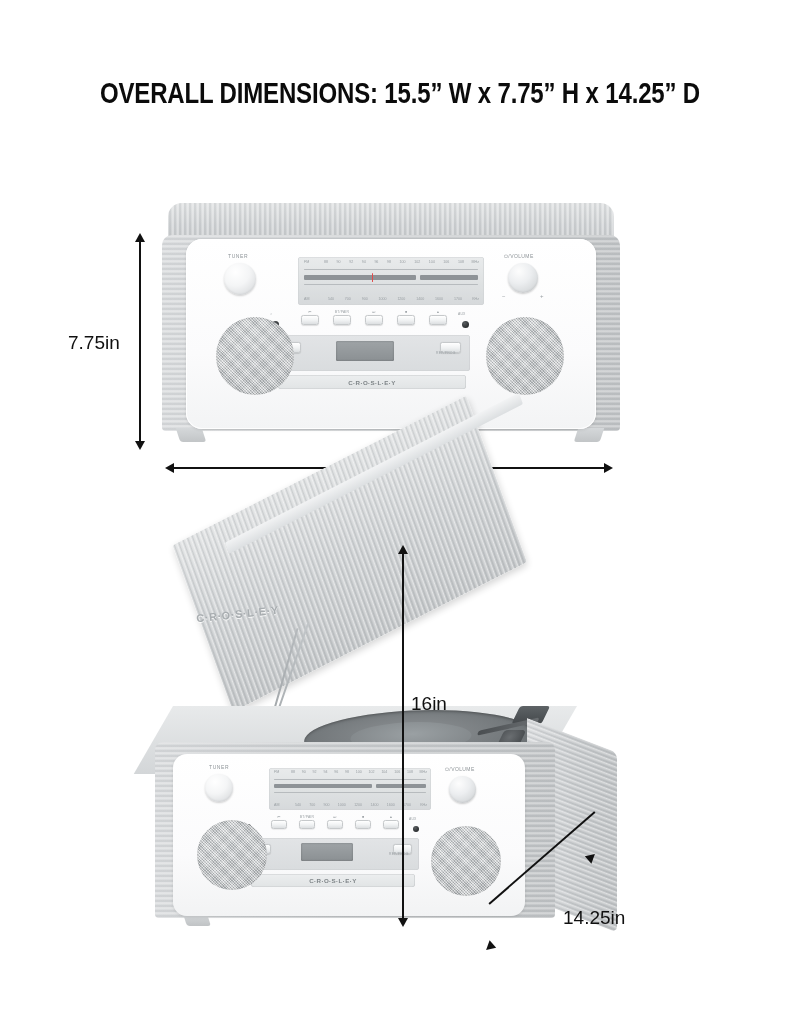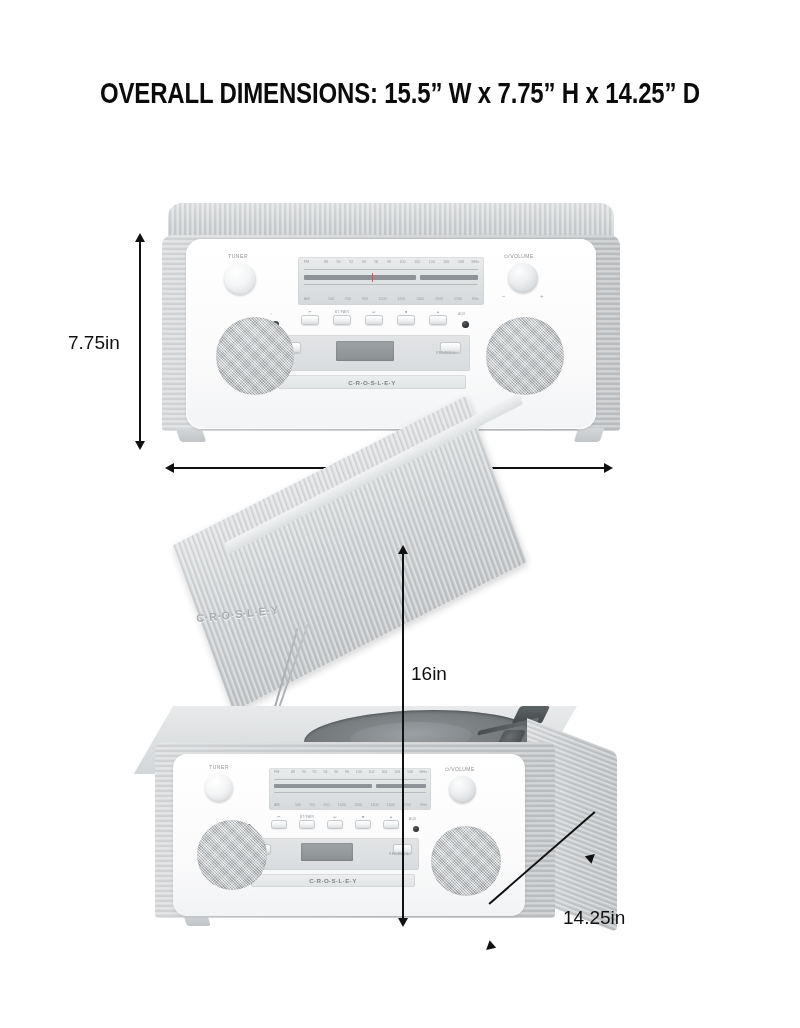--- a/index.html
+++ b/index.html
@@ -406,20 +406,20 @@
       <div class="speaker" style="position:absolute;left:24px;top:66px;width:70px;height:70px;"></div>
       <div class="speaker" style="position:absolute;left:258px;top:72px;width:70px;height:70px;"></div>
     </div>
   </div>
 
   <div id="lid-crosley">C·R·O·S·L·E·Y</div>
 
   <div class="dimline vline" style="left:402px;top:552px;height:368px;"></div>
   <div class="arrow arr-up" style="left:398px;top:545px;"></div>
   <div class="arrow arr-down" style="left:398px;top:918px;"></div>
-  <div class="dimlabel" style="left:411px;top:663px;">16in</div>
+  <div class="dimlabel" style="left:411px;top:693px;">16in</div>
 
   <div class="dimline" style="left:489px;top:903px;width:140px;height:1.6px;transform:rotate(-41deg);transform-origin:0 50%;"></div>
   <div class="arrow arr-right" style="left:587px;top:852px;transform:rotate(-41deg);"></div>
   <div class="arrow arr-left" style="left:485px;top:942px;transform:rotate(-41deg);"></div>
   <div class="dimlabel" style="left:563px;top:907px;">14.25in</div>
 
 </div>
 
 </body></html>

